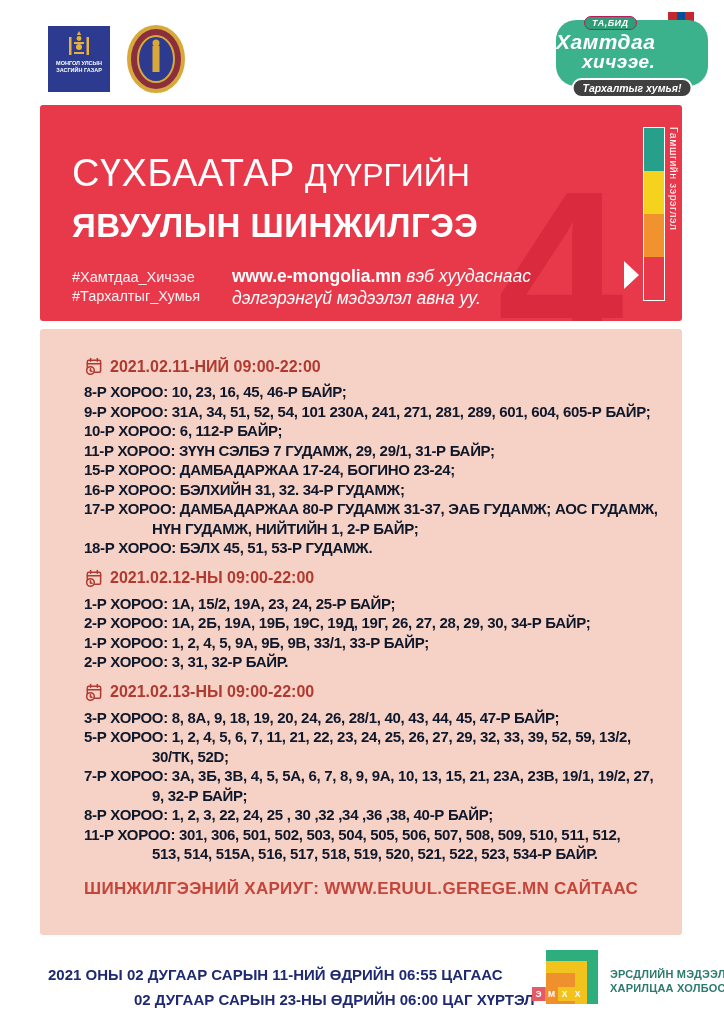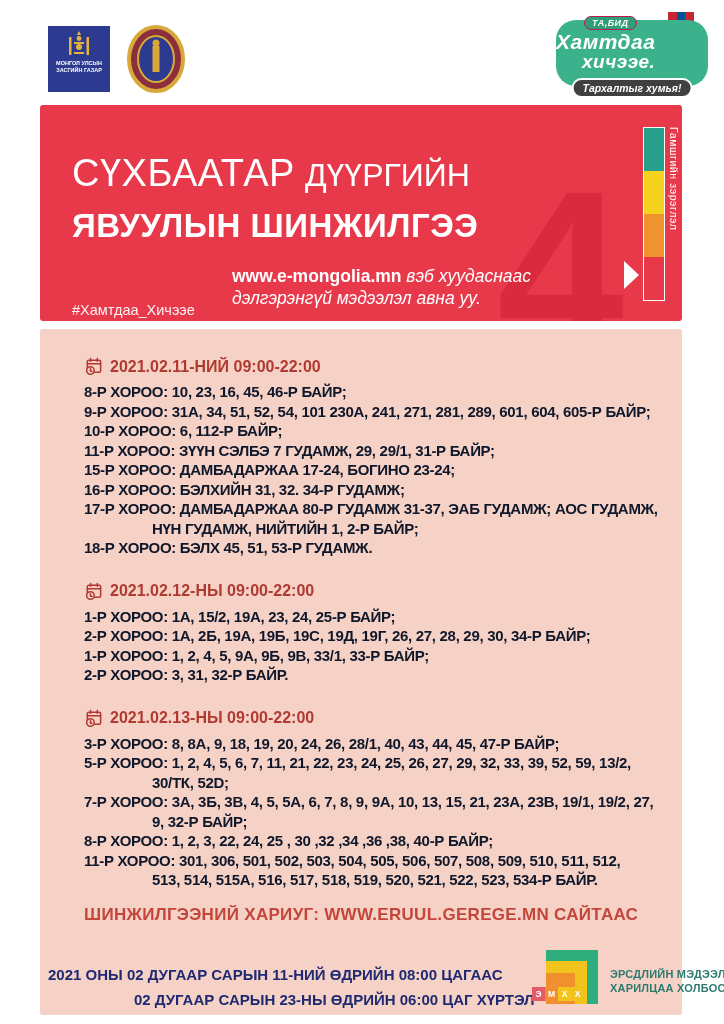--- a/index.html
+++ b/index.html
@@ -31,40 +31,40 @@
                    font-size:10.5px; font-weight:700; font-style:italic; padding:2px 9px; white-space:nowrap; }
 
   
   .header { position:absolute; left:40px; top:105px; width:642px; height:216px;
             background:#e8394b; color:#fff; overflow:hidden; border-radius:3px; }
   .title { position:absolute; left:32px; top:46px; line-height:45px; white-space:nowrap; }
   .t-bold { font-size:38px; font-weight:400; letter-spacing:.5px; }
   .t-light { font-size:32px; font-weight:400; margin-left:10px; }
   .t-line2 { font-size:33px; font-weight:700; letter-spacing:.5px; }
   .hashtags { position:absolute; left:32px; top:163px; font-size:14.5px; line-height:19px;
-              color:rgba(255,255,255,.93);margin-top:33px; }
+              color:rgba(255,255,255,.93); }
   .website { position:absolute; left:192px; top:160px; width:310px; font-size:17.5px;
              line-height:22px; font-weight:400; font-style:italic; }
   .website b { font-style:normal; font-weight:700;text-align:right; }
   .big4 { position:absolute; right:58px; top:52px; font-size:228px; font-weight:700;
           line-height:1; color:#da2b3e; }
   .scale-bar { position:absolute; left:603px; top:22px; width:22px; height:174px;
                border:1px solid #fff; display:flex; flex-direction:column; }
   .scale-bar .seg { flex:1; }
   .scale-label { position:absolute; left:628px; top:22px; height:190px; writing-mode:vertical-rl;
                  font-size:10.5px; letter-spacing:.6px; color:#fff; }
   .scale-arrow { position:absolute; left:584px; top:156px; width:0; height:0;
                  border-top:14px solid transparent; border-bottom:14px solid transparent;
                  border-left:15px solid #fff; }
 
   
-  .panel { position:absolute; left:40px; top:329px; width:642px; height:686px;
+  .panel { position:absolute; left:40px; top:329px; width:642px; height:606px;
            background:#f5d1c6; border-radius:3px; overflow:hidden; }
   .panel-inner { position:absolute; left:44px; top:18px; right:16px; }
-  .block { margin-top:24px; }
+  .block { margin-top:11px; }
   .block:first-child { margin-top:10px; }
   .date-row { display:flex; align-items:center; gap:7px; color:#b13a30; font-weight:700;
               font-size:16px; margin-bottom:6px; }
   .date-row svg { flex:0 0 auto; }
   .line { color:#0f172a; font-weight:700; font-size:15px; line-height:19.5px;
           letter-spacing:-0.3px; white-space:nowrap; }
   .line.indent { padding-left:68px; }
   .result { margin-top:15px; color:#c4453a; font-weight:700; font-size:17px; letter-spacing:.3px;
             white-space:nowrap; }
 
@@ -213,21 +213,21 @@
           <div class="line indent">9, 32-Р БАЙР;</div>
           <div class="line">8-Р ХОРОО: 1, 2, 3, 22, 24, 25 , 30 ,32 ,34 ,36 ,38, 40-Р БАЙР;</div>
           <div class="line">11-Р ХОРОО: 301, 306, 501, 502, 503, 504, 505, 506, 507, 508, 509, 510, 511, 512,</div>
           <div class="line indent">513, 514, 515А, 516, 517, 518, 519, 520, 521, 522, 523, 534-Р БАЙР.</div>
         </div>
         <div class="result">ШИНЖИЛГЭЭНИЙ ХАРИУГ: WWW.ERUUL.GEREGE.MN САЙТААС</div>
       </div>
   </div>
 
   <div class="footer-left">
-    <div>2021 ОНЫ 02 ДУГААР САРЫН 11-НИЙ ӨДРИЙН 08:00 ЦАГААС</div>
+    <div>2021 ОНЫ 02 ДУГААР САРЫН 11-НИЙ ӨДРИЙН 06:55 ЦАГААС</div>
     <div class="fl2">02 ДУГААР САРЫН 23-НЫ ӨДРИЙН 06:00 ЦАГ ХҮРТЭЛ</div>
   </div>
 
   <div class="org">
     <div class="org-logo">
       <div class="sq-y"></div>
       <div class="sq-o"></div>
       <div class="org-letters">
           <span style="background: rgb(226, 91, 103);">Э</span>
           <span style="background: rgb(239, 143, 45);">М</span>

